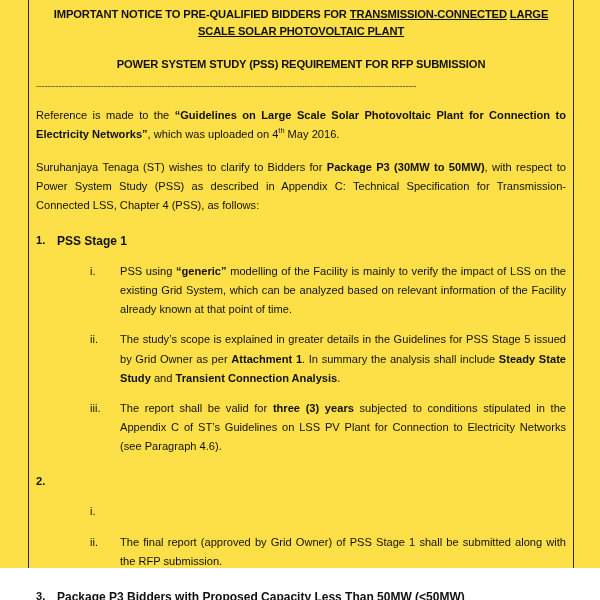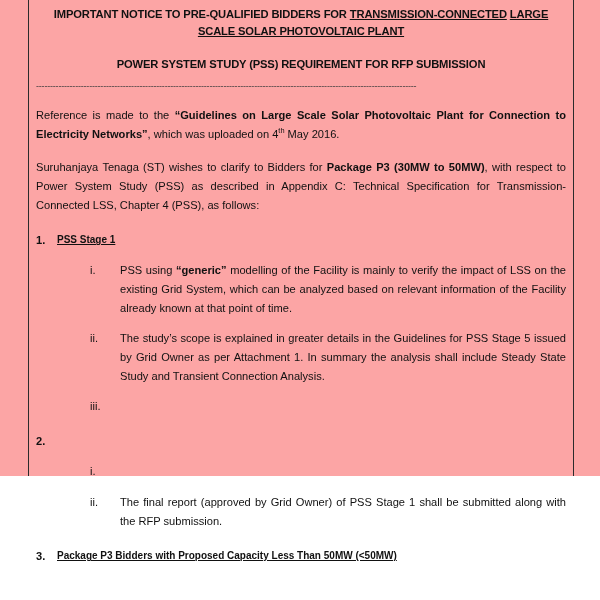--- a/index.html
+++ b/index.html
@@ -11,22 +11,22 @@
     width: 600px;
     height: 600px;
     overflow: hidden;
     font-family: "Liberation Sans", sans-serif;
     color: #111111;
   }
 
   #page {
     position: relative;
     width: 600px;
-    height: 476px;
-    background: #fca5a5;
+    height: 568px;
+    background: #fde047;
     box-sizing: border-box;
   }
 
   
   .page-rule {
     position: absolute;
     top: 0;
     bottom: 0;
     width: 1px;
     background: #2b2b2b;
@@ -92,23 +92,22 @@
     align-items: flex-start;
   }
   .section-num {
     width: 21px;
     flex: 0 0 21px;
     font-size: 11.1px;
     font-weight: bold;
     line-height: 1.5;
   }
   .section-title {
-    font-size: 10px;
-    font-weight: bold;
-    text-decoration: underline;
+    font-size: 12px;
+    font-weight: bold;
     line-height: 1.5;
   }
 
   
   .subitem {
     margin-top: 12px;
     display: flex;
     align-items: flex-start;
     padding-left: 54px;
   }
@@ -118,21 +117,21 @@
     flex: 0 0 30px;
     font-size: 11.1px;
     line-height: 1.72;
   }
   .subtext {
     flex: 1 1 auto;
     font-size: 11.1px;
     line-height: 1.72;
     text-align: justify;
   }
-  .subtext b { font-weight: normal; }
+  .subtext b { font-weight: bold; }
   .subtext .bu {
     font-weight: bold;
   }
 </style>
 </head>
 <body>
 
 <div id="page">
 
   <div class="page-rule left"></div>
@@ -171,20 +170,23 @@
 
     <div class="subitem tight">
       <div class="roman">ii.</div>
       <div class="subtext">
         <span>The study’s scope is explained in greater details in the Guidelines for PSS Stage 5 issued by Grid Owner as per </span><b>Attachment 1</b><span>. In summary the analysis shall include </span><b>Steady State Study</b><span> and </span><b>Transient Connection Analysis</b><span>.</span>
       </div>
     </div>
 
     <div class="subitem tight">
       <div class="roman">iii.</div>
+      <div class="subtext">
+        <span>The report shall be valid for </span><b>three (3) years</b><span> subjected to conditions stipulated in the Appendix C of ST’s Guidelines on LSS PV Plant for Connection to Electricity Networks (see Paragraph 4.6).</span>
+      </div>
     </div>
 
     <div class="section">
       <div class="section-num">2.</div>
     </div>
 
     <div class="subitem">
       <div class="roman">i.</div>
     </div>
 

